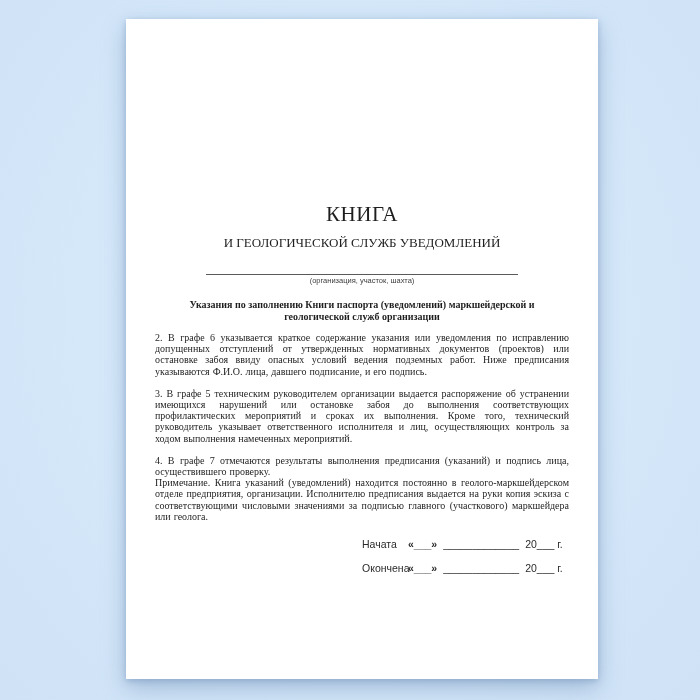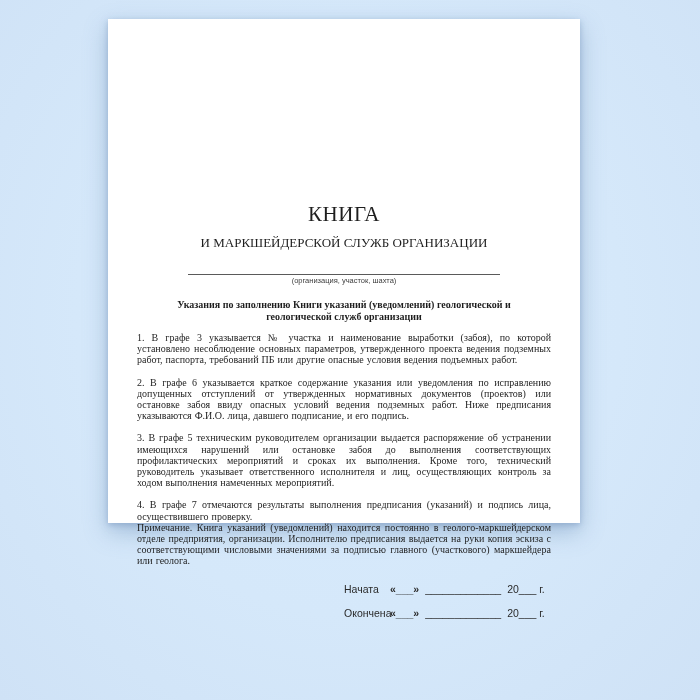--- a/index.html
+++ b/index.html
@@ -10,24 +10,24 @@
     overflow: hidden;
   }
   .canvas {
     width: 700px;
     height: 700px;
     background: radial-gradient(ellipse at 50% 45%, #d9ecfd 0%, #d5e8fa 55%, #cfe2f6 100%);
     position: relative;
   }
   .paper {
     position: absolute;
-    left: 108px;
+    left: 126px;
     top: 19px;
     width: 472px;
-    height: 504px;
+    height: 660px;
     background: #ffffff;
     box-shadow: 0 2px 6px rgba(120, 150, 190, 0.55), 0 9px 22px rgba(105, 140, 180, 0.45);
     box-sizing: border-box;
     padding: 184px 29px 4px 29px;
     color: #1e1e1e;
     font-family: "Liberation Serif", "DejaVu Serif", serif;
   }
   .doc-title {
     text-align: center;
     font-size: 21px;
@@ -108,32 +108,31 @@
 </style>
 </head>
 <body>
 
 <div class="canvas">
   <div class="paper">
 
     <div class="doc-title">КНИГА</div>
 
     <div class="doc-subtitle">
-      <div>И МАРКШЕЙДЕРСКОЙ СЛУЖБ ОРГАНИЗАЦИИ</div>
+      <div>И ГЕОЛОГИЧЕСКОЙ СЛУЖБ УВЕДОМЛЕНИЙ</div>
     </div>
 
     <div class="org-block">
       <div class="org-line"></div>
       <div class="org-caption">(организация, участок, шахта)</div>
     </div>
 
-    <div class="instructions-heading">Указания по заполнению Книги указаний (уведомлений) геологической и геологической служб организации</div>
+    <div class="instructions-heading">Указания по заполнению Книги паспорта (уведомлений) маркшейдерской и геологической служб организации</div>
 
     <div class="body-text">
-      <p class="para">1. В графе 3 указывается № участка и наименование выработки (забоя), по которой установлено несоблюдение основных параметров, утвержденного проекта ведения подземных работ, паспорта, требований ПБ или другие опасные условия ведения подъемных работ.</p>
       <p class="para">2. В графе 6 указывается краткое содержание указания или уведомления по исправлению допущенных отступлений от утвержденных нормативных документов (проектов) или остановке забоя ввиду опасных условий ведения подземных работ. Ниже предписания указываются Ф.И.О. лица, давшего подписание, и его подпись.</p>
       <p class="para">3. В графе 5 техническим руководителем организации выдается распоряжение об устранении имеющихся нарушений или остановке забоя до выполнения соответствующих профилактических мероприятий и сроках их выполнения. Кроме того, технический руководитель указывает ответственного исполнителя и лиц, осуществляющих контроль за ходом выполнения намеченных мероприятий.</p>
       <p class="para-tight">4. В графе 7 отмечаются результаты выполнения предписания (указаний) и подпись лица, осуществившего проверку.</p>
       <p class="para-tight">Примечание. Книга указаний (уведомлений) находится постоянно в геолого-маркшейдерском отделе предприятия, организации. Исполнителю предписания выдается на руки копия эскиза с соответствующими числовыми значениями за подписью главного (участкового) маркшейдера или геолога.</p>
     </div>
 
     <div class="dates-block">
       <div class="date-row">
         <span class="date-label">Начата</span>
         <span class="date-day">«___»</span>

